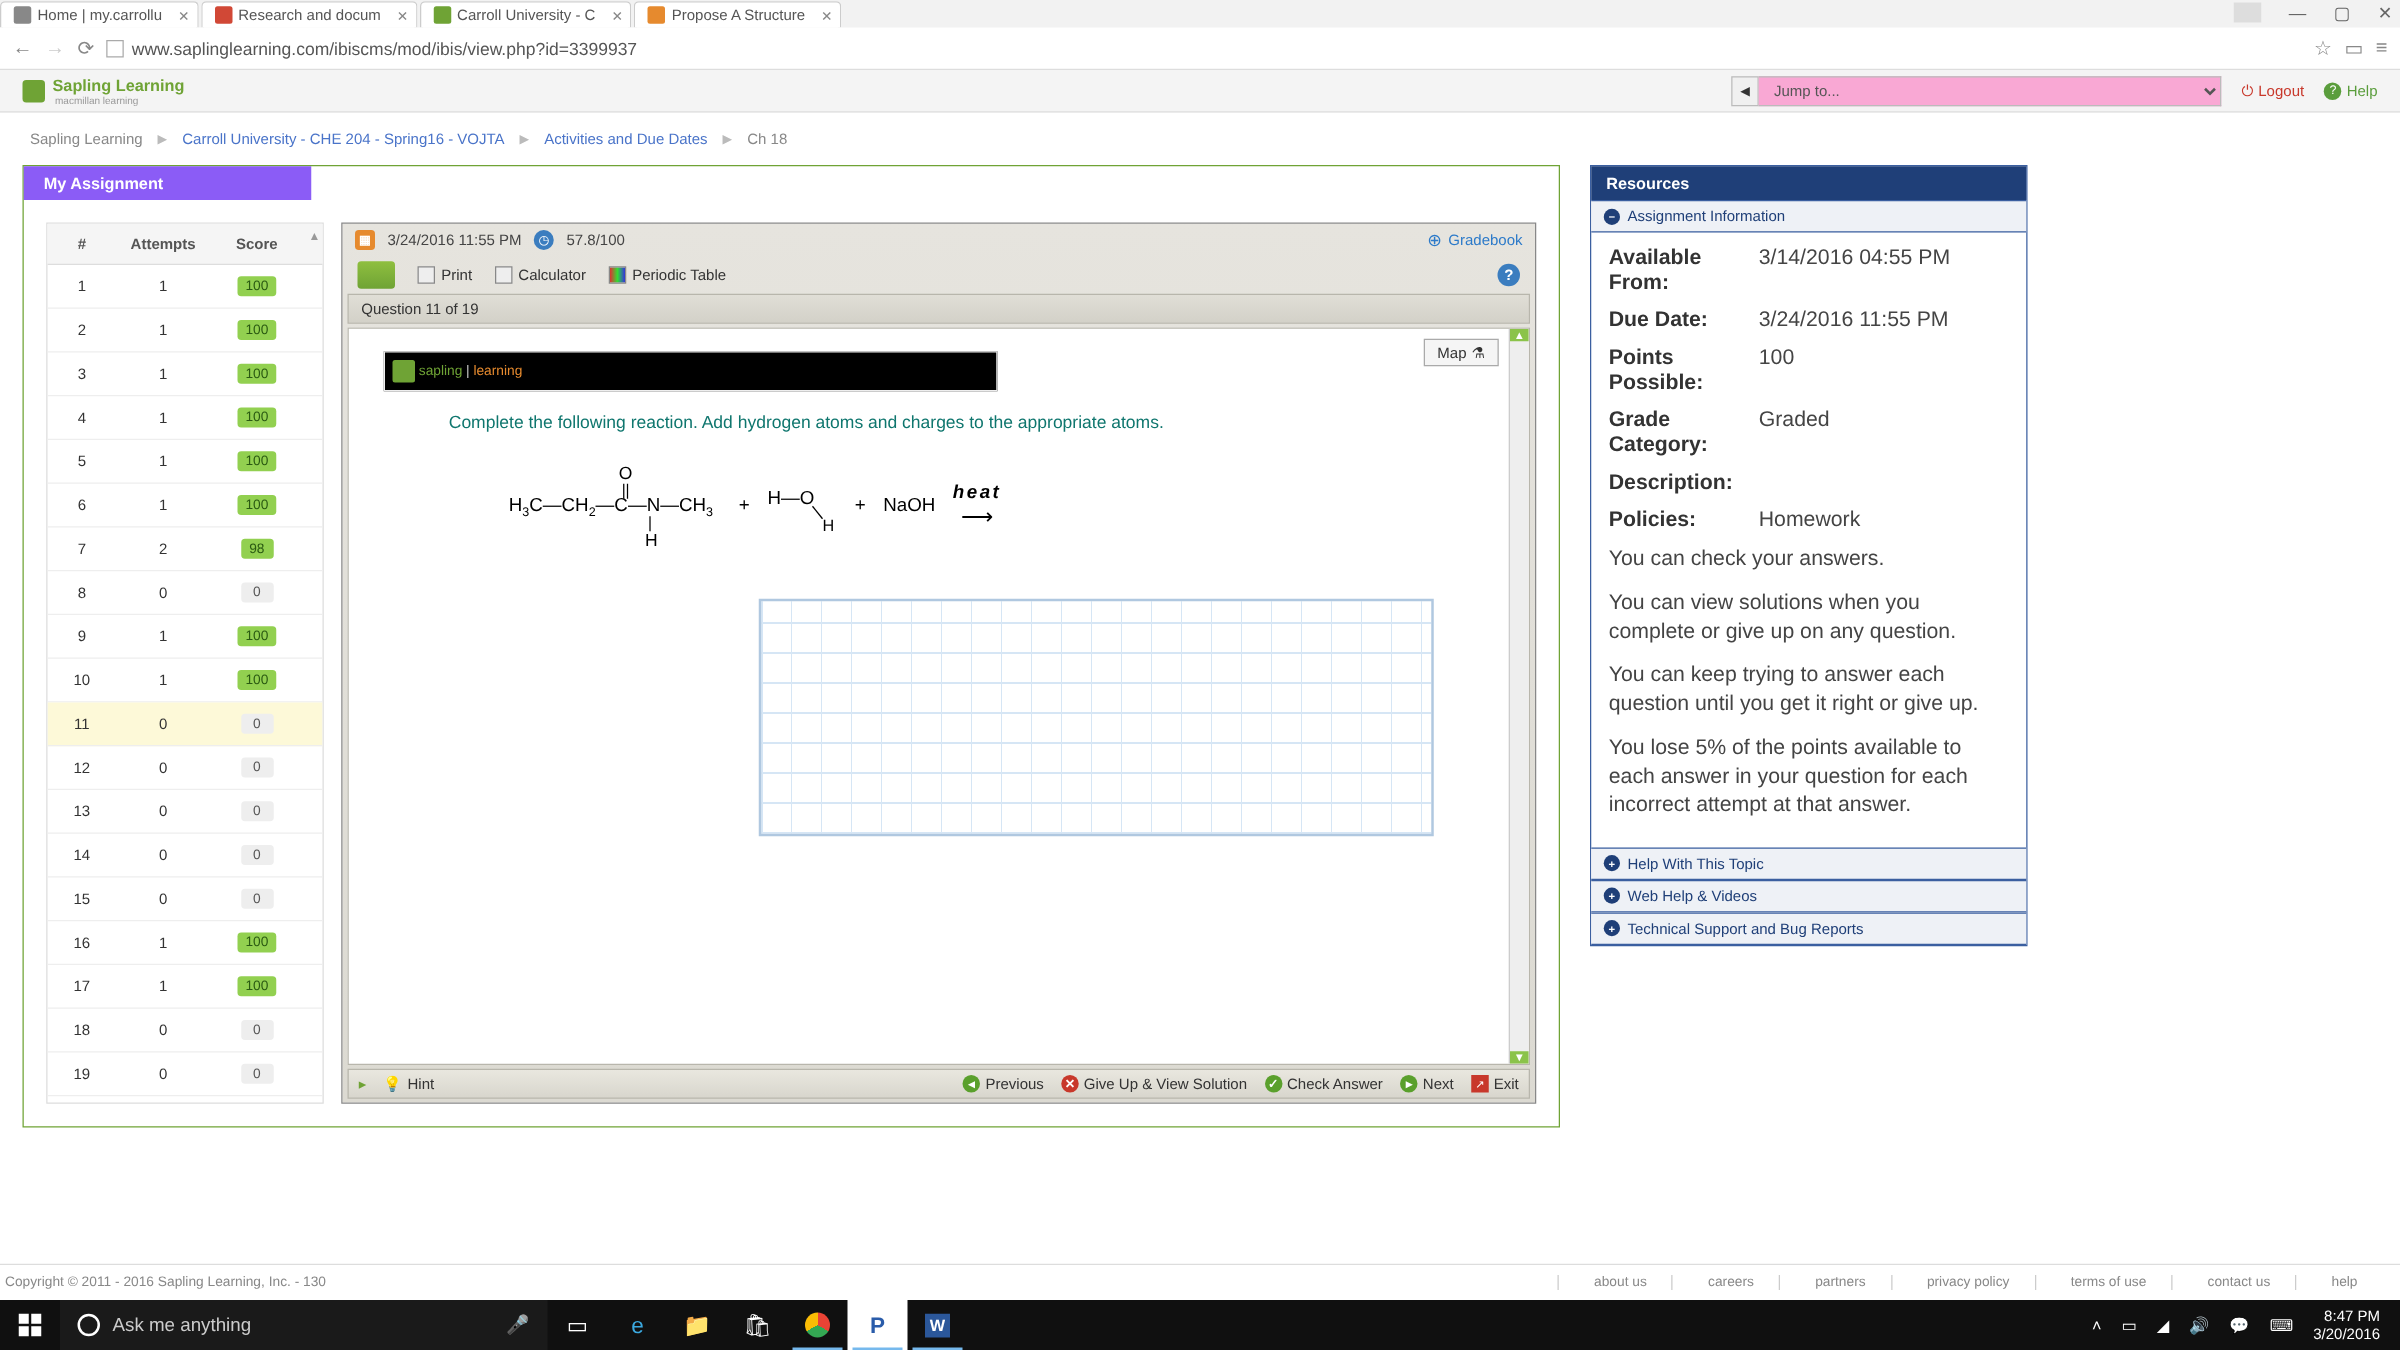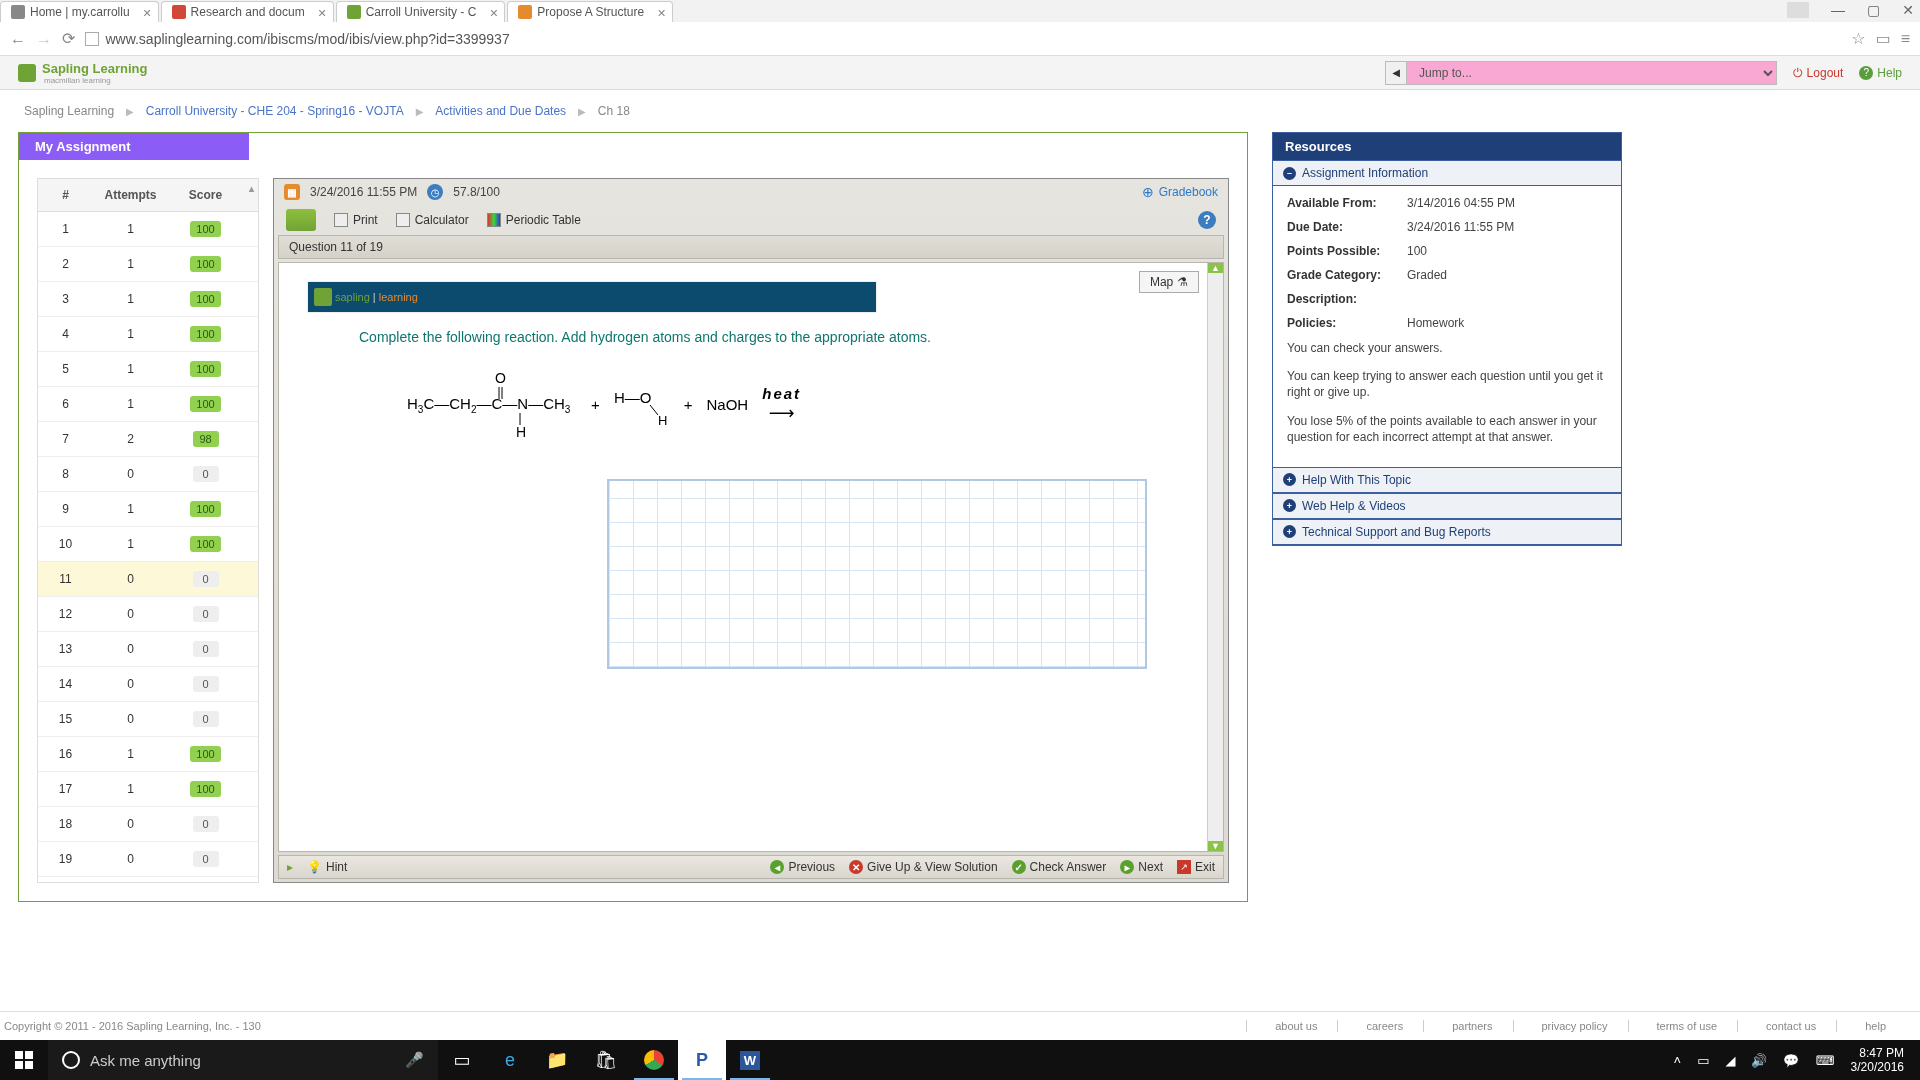--- a/index.html
+++ b/index.html
@@ -53,21 +53,21 @@
 .gb-link{color:#2c7ac9;font-size:12px;display:flex;align-items:center;gap:5px}
 .gb-icon{color:#2c7ac9;font-size:14px}
 .toolbar{display:flex;align-items:center;gap:18px;padding:4px 12px}
 .leaf-logo{width:30px;height:22px;background:linear-gradient(#8fbf3f,#6fa335);border-radius:3px}
 .tbtn{display:flex;align-items:center;gap:5px;font-size:12px;color:#333}
 .tbtn .ticon{width:14px;height:14px;border:1px solid #888;background:#eee}
 .help-q{margin-left:auto;width:18px;height:18px;border-radius:50%;background:#3b7dbf;color:#fff;display:flex;align-items:center;justify-content:center;font-size:12px;font-weight:bold}
 .q-header{background:linear-gradient(#e0ded6,#d3d1c8);border:1px solid #b8b6ac;padding:4px 10px;font-size:12px;color:#333;margin:0 4px}
 .q-body{margin:3px 4px 0 4px;background:#fff;border:1px solid #b8b6ac;height:590px;position:relative;overflow:hidden}
 .q-inner{padding:18px 28px}
-.sap-small{display:flex;align-items:center;gap:3px;font-size:11px;margin-bottom:8px;padding:6px;background:#0c4a6e;border:1px solid #eee;width:570px}
+.sap-small{display:flex;align-items:center;gap:3px;font-size:11px;margin-bottom:8px;padding:6px;background:#000000;border:1px solid #eee;width:491px}
 .sap-small .g{color:#6fa335}
 .sap-small .o{color:#e68a2e}
 .prompt{font-size:14px;color:#0f766e;margin:16px 0 24px 52px}
 .rxn{display:flex;align-items:center;gap:14px;font-family:'Times New Roman',serif;font-size:15px;color:#000;margin-left:100px;margin-bottom:40px}
 .rxn .heat{font-weight:bold;font-style:italic;letter-spacing:2px}
 .rxn .arrow{font-size:18px}
 .draw-area{width:540px;height:190px;margin-left:300px;background:repeating-linear-gradient(0deg,#d6e6f5 0,#d6e6f5 1px,transparent 1px,transparent 24px),repeating-linear-gradient(90deg,#d6e6f5 0,#d6e6f5 1px,transparent 1px,transparent 24px);border:2px solid #b0c8e0}
 .map-btn{position:absolute;top:8px;right:24px;border:1px solid #aaa;background:#f5f5f5;padding:3px 10px;font-size:12px;display:flex;align-items:center;gap:4px}
 .vscroll{position:absolute;right:0;top:0;bottom:0;width:16px;background:#eee;border-left:1px solid #ccc}
 .vscroll .vt{position:absolute;width:100%;text-align:center;font-size:9px}
@@ -77,21 +77,21 @@
 .q-footer .hint{display:flex;align-items:center;gap:4px;color:#333}
 .q-footer .spacer{flex:1}
 .circ{width:14px;height:14px;border-radius:50%;display:inline-flex;align-items:center;justify-content:center;color:#fff;font-size:10px;font-weight:bold}
 .cg{background:#5aa02c}
 .cr{background:#c8382b}
 .exit-ic{width:14px;height:14px;background:#c8382b;color:#fff;display:inline-flex;align-items:center;justify-content:center;font-size:9px}
 .resources{border:1px solid #3b5fa0}
 .res-head{background:#1f3f78;color:#fff;padding:6px 12px;font-weight:bold;font-size:13px}
 .res-sec{background:#eef1f6;border-top:1px solid #3b5fa0;border-bottom:1px solid #3b5fa0;padding:5px 10px;font-size:12px;color:#1f3f78;display:flex;align-items:center;gap:6px}
 .res-sec .o-ic{width:13px;height:13px;border-radius:50%;background:#1f3f78;color:#fff;display:inline-flex;align-items:center;justify-content:center;font-size:9px;font-weight:bold}
-.res-body{padding:10px 14px;font-size:12px;color:#444}
+.res-body{padding:10px 14px;font-size:17px;color:#444}
 .info-row{display:flex;margin-bottom:10px}
 .info-row .lab{width:120px;font-weight:bold;color:#333}
 .policies-text p{margin-bottom:12px;line-height:1.35}
 .footer{position:absolute;left:0;right:0;top:1011px;height:28px;border-top:1px solid #ddd;display:flex;align-items:center;padding:0 4px;font-size:11px;color:#888;background:#fff}
 .footer .fl{display:flex;gap:20px;margin-left:auto;padding-right:30px}
 .footer .fl span{border-left:1px solid #ccc;padding-left:28px}
 .taskbar{position:absolute;bottom:0;left:0;right:0;height:40px;background:#101010;display:flex;align-items:center;color:#fff}
 .win-btn{width:48px;height:40px;display:flex;align-items:center;justify-content:center}
 .win-logo{width:18px;height:18px;display:grid;grid-template-columns:1fr 1fr;grid-template-rows:1fr 1fr;gap:2px}
 .win-logo div{background:#fff}
@@ -419,20 +419,21 @@
           </div>
         <div class="info-row">
             <span class="lab">Description:</span>
           </div>
         <div class="info-row">
             <span class="lab">Policies:</span>
             <span>Homework</span>
           </div>
         <div class="policies-text">
           <p>You can check your answers.</p>
+          <p>You can view solutions when you complete or give up on any question.</p>
           <p>You can keep trying to answer each question until you get it right or give up.</p>
           <p>You lose 5% of the points available to each answer in your question for each incorrect attempt at that answer.</p>
         </div>
       </div>
       <div class="res-sec">
           <span class="o-ic">+</span>
           <span>Help With This Topic</span>
         </div>
       <div class="res-sec">
           <span class="o-ic">+</span>

